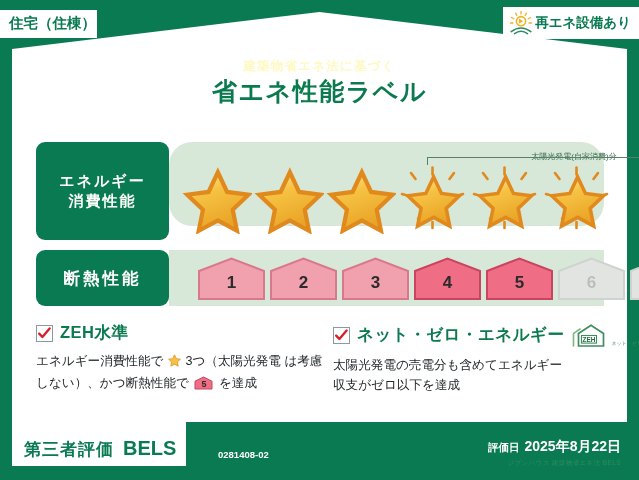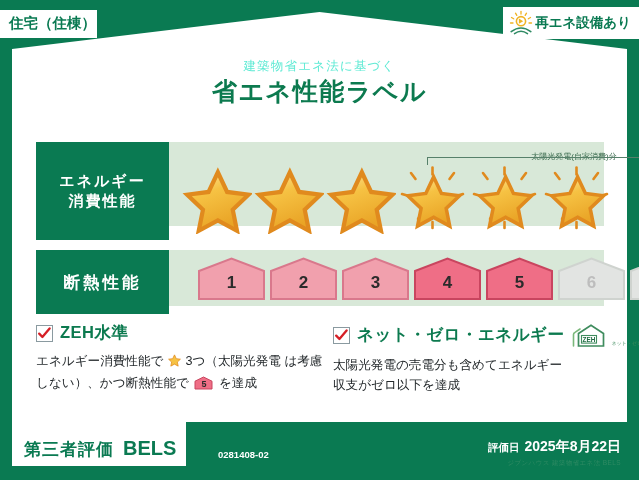--- a/index.html
+++ b/index.html
@@ -50,21 +50,21 @@
   #renew-badge .rb-label {
     font-size:13.5px; font-weight:bold; color:#0a7a52; white-space:nowrap;
   }
 
   
   #title-block {
     position:absolute; left:0; right:0; top:58px;
     text-align:center; z-index:10;
   }
   #title-sub {
-    font-size:12.5px; font-weight:normal; color:#5eead4;
+    font-size:12.5px; font-weight:bold; color:#fef9c3;
     letter-spacing:1.2px;
   }
   #title-main {
     font-size:25px; font-weight:bold; color:#0c7a4f;
     letter-spacing:1.5px; 
   }
 
   
   #rows {
     position:absolute; left:36px; top:142px; width:568px; z-index:10;
@@ -73,33 +73,34 @@
 
   .row-label {
     flex:0 0 133px;
     background:#0a7a52;
     color:#ffffff;
     display:flex; flex-direction:column;
     align-items:center; justify-content:center;
     font-weight:bold;
     letter-spacing:2px;
     line-height:1.35;
+    border-radius:9px;
   }
   .row-label.two-line { font-size:15px; }
   .row-label.one-line { font-size:16.5px; letter-spacing:3px; }
 
   .row-body {
     flex:1 1 auto;
     background:#d8e8d8;
     position:relative;
   }
 
   
   #star-row .row-label { height:98px; }
-  #star-row .row-body { height:84px; }
+  #star-row .row-body { height:84px;border-radius:23px; }
 
   #solar-note {
     position:absolute; top:3px; left:255px; width:300px;
     text-align:center;
   }
   #solar-note .note-txt {
     font-size:8px; color:#3b6b4e; white-space:nowrap; letter-spacing:0px;
   }
   #solar-bracket {
     position:absolute; top:15px; left:258px; width:292px; height:8px;
@@ -109,21 +110,21 @@
   }
 
   #stars {
     position:absolute; left:12px; top:22px;
     display:flex; align-items:center; gap:1px;
   }
   .star-cell { position:relative; width:71px; height:70px; }
   .star-cell svg { position:absolute; left:0; top:0; }
 
   
-  #ins-row .row-label { height:64px; }
+  #ins-row .row-label { height:56px; }
   #ins-row .row-body { height:56px; }
 
   #badges {
     position:absolute; left:28px; top:7px;
     display:flex; align-items:flex-end; gap:3px;
   }
   .ins-badge {
     position:relative; width:69px; height:43px;
   }
   .ins-badge .num {

